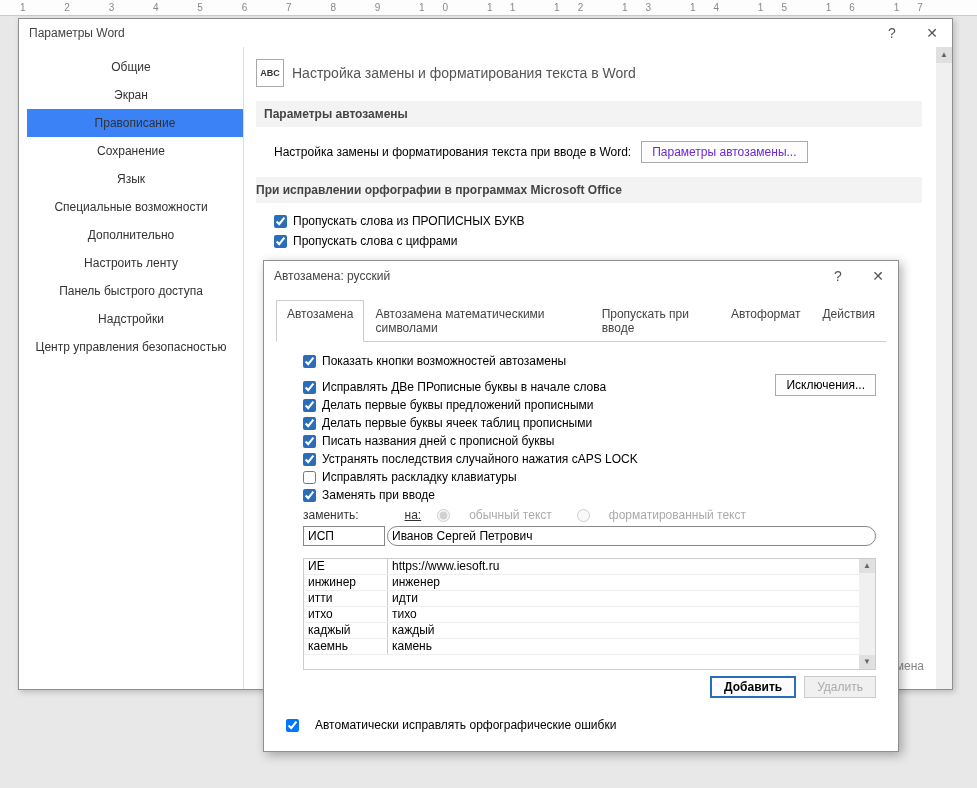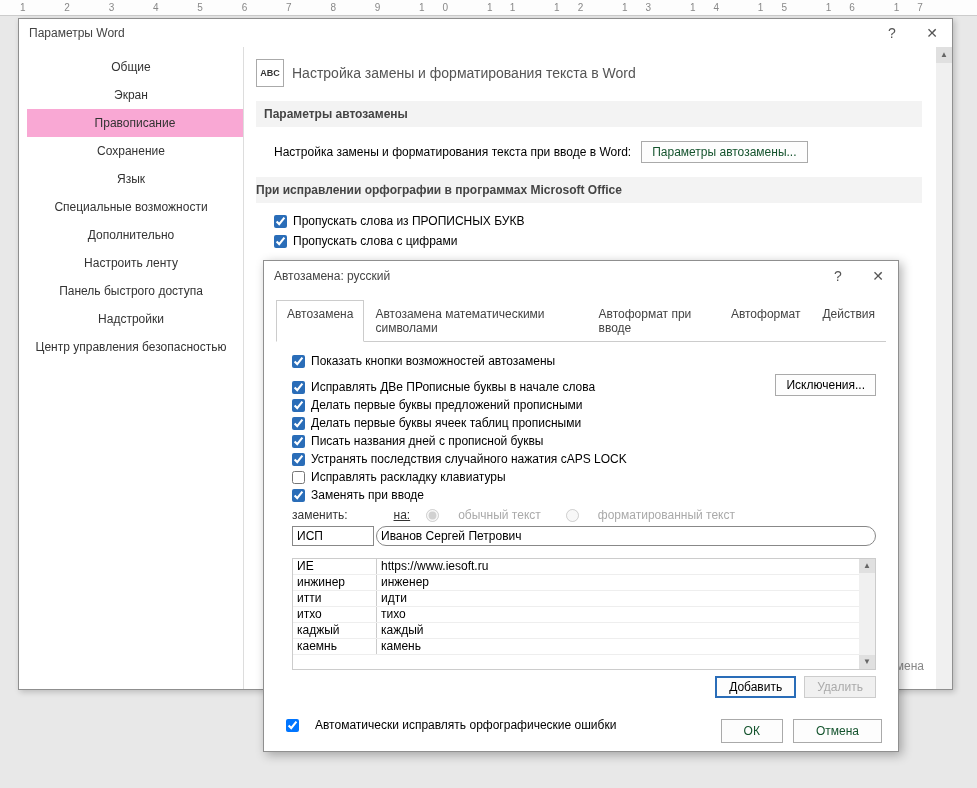--- a/index.html
+++ b/index.html
@@ -7,65 +7,65 @@
 
 .ruler { position: absolute; top: 0; left: 0; width: 100%; height: 16px; background: #fdfdfd; border-bottom: 1px solid #ccc; color: #888; font-size: 10px; display: flex; align-items: center; padding-left: 20px; letter-spacing: 18px; }
 
 .options-dialog { position: absolute; top: 18px; left: 18px; width: 935px; height: 672px; background: #fff; border: 1px solid #8f8f8f; box-shadow: 2px 2px 6px rgba(0,0,0,0.2); }
 .options-title { height: 28px; display: flex; align-items: center; padding-left: 10px; color: #444; }
 .options-title .spacer { flex: 1; }
 .options-title .win-btn { width: 40px; height: 28px; text-align: center; line-height: 28px; color: #555; cursor: pointer; font-size: 14px; }
 .options-body { display: flex; height: calc(100% - 28px); }
 .sidebar { width: 225px; border-right: 1px solid #ddd; padding-top: 6px; text-align: center; }
 .sidebar-item { padding: 7px 12px; color: #333; cursor: pointer; }
-.sidebar-item.selected { background: #f9a8d4; margin-left: 8px; }
+.sidebar-item.selected { background: #3b82f6; margin-left: 8px; }
 .main-panel { flex: 1; position: relative; background: #fff; overflow: hidden; }
 .vscroll { position: absolute; right: 0; top: 0; width: 16px; height: 100%; background: #f0f0f0; }
 .vscroll .arrow { width: 16px; height: 16px; background: #e0e0e0; text-align: center; font-size: 8px; line-height: 16px; color: #666; }
 .main-content { padding: 12px 30px 12px 12px; }
 .main-header { display: flex; align-items: center; gap: 8px; margin-bottom: 14px; }
 .abc-icon { width: 28px; height: 28px; border: 1px solid #aaa; display: flex; align-items: center; justify-content: center; font-size: 9px; font-weight: bold; color: #333; position: relative; }
 .main-header .title { font-size: 14px; color: #555; }
 .section-title { background: #f3f3f3; padding: 6px 8px; font-weight: bold; color: #444; margin: 8px 0; }
 .section-row { padding: 6px 18px; display: flex; align-items: center; gap: 10px; }
 .section-label-2 { font-weight: bold; color: #444; padding-left: 0; }
-.btn { border: 1px solid #aaa; background: #fdfdfd; padding: 3px 10px; cursor: pointer; color: #14532d; }
+.btn { border: 1px solid #aaa; background: #fdfdfd; padding: 3px 10px; cursor: pointer; color: #6d28d9; }
 .chk-row { display: flex; align-items: center; gap: 6px; padding: 3px 18px; }
 .chk-row input[type=checkbox] { width: 13px; height: 13px; accent-color: #2a6db8; }
 
 
 .auto-dialog { position: absolute; top: 260px; left: 263px; width: 636px; height: 492px; background: #fff; border: 1px solid #8f8f8f; box-shadow: 3px 3px 10px rgba(0,0,0,0.3); z-index: 10; }
 .auto-title { height: 30px; display: flex; align-items: center; padding-left: 10px; color: #444; }
 .auto-title .spacer { flex: 1; }
 .auto-title .win-btn { width: 40px; height: 30px; text-align: center; line-height: 30px; color: #555; cursor: pointer; font-size: 14px; }
 .tabs { display: flex; border-bottom: 1px solid #ccc; margin: 8px 12px 0 12px; }
 .tab { padding: 6px 10px; border: 1px solid transparent; color: #444; cursor: pointer; position: relative; top: 1px; }
 .tab.active { border: 1px solid #ccc; border-bottom: 1px solid #fff; background: #fff; }
-.auto-body { padding: 10px 22px 10px 28px; position: relative; }
+.auto-body { padding: 10px 22px 10px 39px; position: relative; }
 .auto-chk { display: flex; align-items: center; gap: 6px; padding: 2px 0; }
 .auto-chk input { accent-color: #2a6db8; }
 .exceptions-btn { position: absolute; right: 22px; top: 32px; padding: 3px 10px; border: 1px solid #aaa; background: #fdfdfd; cursor: pointer; }
 .replace-row { display: flex; gap: 8px; align-items: center; margin-top: 4px; }
 .replace-row .lbl { color: #333; }
 .replace-row .u { text-decoration: underline; }
 .radio-row { display: flex; align-items: center; gap: 17px; color: #aaa; }
 .radio-row input { margin: 0 2px 0 8px; }
 .inputs-row { display: flex; margin-top: 4px; }
 .inputs-row input { border: 1px solid #888; padding: 2px 4px; font-size: 12px; }
 #replace-input { width: 82px; }
 #with-input { flex: 1; margin-left: 2px; border-radius: 10px; }
 .list-table { border: 1px solid #ccc; margin-top: 12px; height: 112px; overflow: hidden; position: relative; }
 .list-table .lrow { display: flex; }
 .list-table .lrow > div:first-child { width: 84px; padding: 0 4px; border-right: 1px solid #ccc; }
 .list-table .lrow > div:last-child { flex: 1; padding: 0 4px; }
 .list-table .lrow { border-bottom: 1px solid #eee; line-height: 15px; }
 .list-scroll { position: absolute; right: 0; top: 0; width: 16px; height: 100%; background: #f0f0f0; }
 .list-scroll .arrow { width: 16px; height: 14px; background: #e0e0e0; font-size: 8px; text-align: center; line-height: 14px; color: #666; }
 .btn-row { display: flex; justify-content: flex-end; gap: 8px; margin-top: 6px; }
-.btn-primary { border: 2px solid #2a6db8; background: #fdfdfd; padding: 2px 12px; cursor: pointer; }
+.btn-primary { border: 2px solid #2a6db8; background: #fdfdfd; padding: 2px 12px; cursor: pointer; font-weight: bold; }
 .btn-disabled { border: 1px solid #ccc; background: #f0f0f0; color: #aaa; padding: 3px 12px; }
 .auto-footer-chk { padding: 10px 22px 0 22px; display: flex; align-items: center; gap: 16px; }
 .dialog-footer { position: absolute; bottom: 8px; right: 16px; display: flex; gap: 10px; }
 .dialog-footer .btn { padding: 4px 22px; }
 .hidden-btn { position: absolute; right: 28px; color: #888; }
 </style>
 </head>
 <body>
 
 <div class="ruler">1 2 3 4 5 6 7 8 9 10 11 12 13 14 15 16 17</div>
@@ -123,21 +123,21 @@
 <div class="auto-dialog">
   <div class="auto-title">
     <span>Автозамена: русский</span>
     <span class="spacer"></span>
     <span class="win-btn">?</span>
     <span class="win-btn">✕</span>
   </div>
   <div class="tabs" id="tabs">
       <div class="tab active">Автозамена</div>
       <div class="tab">Автозамена математическими символами</div>
-      <div class="tab">Автоформат при вводе</div>
+      <div class="tab">Пропускать при вводе</div>
       <div class="tab">Автоформат</div>
       <div class="tab">Действия</div>
     </div>
   <div class="auto-body">
     <div class="auto-chk">
       <input type="checkbox" checked="" style="">
       <span>Показать кнопки возможностей автозамены</span>
     </div>
     <div style="height:8px;"></div>
     <div class="auto-chk">
@@ -222,17 +222,13 @@
       <button class="btn-primary"><span class="u">Добавить</span></button>
       <button class="btn-disabled">Удалить</button>
     </div>
   </div>
 
   <div class="auto-footer-chk">
     <input type="checkbox" checked="" style="">
     <span>Автоматически исправлять орфографические ошибки</span>
   </div>
 
-  <div class="dialog-footer">
-    <button class="btn">ОК</button>
-    <button class="btn">Отмена</button>
-  </div>
 </div>
 
 </body></html>

